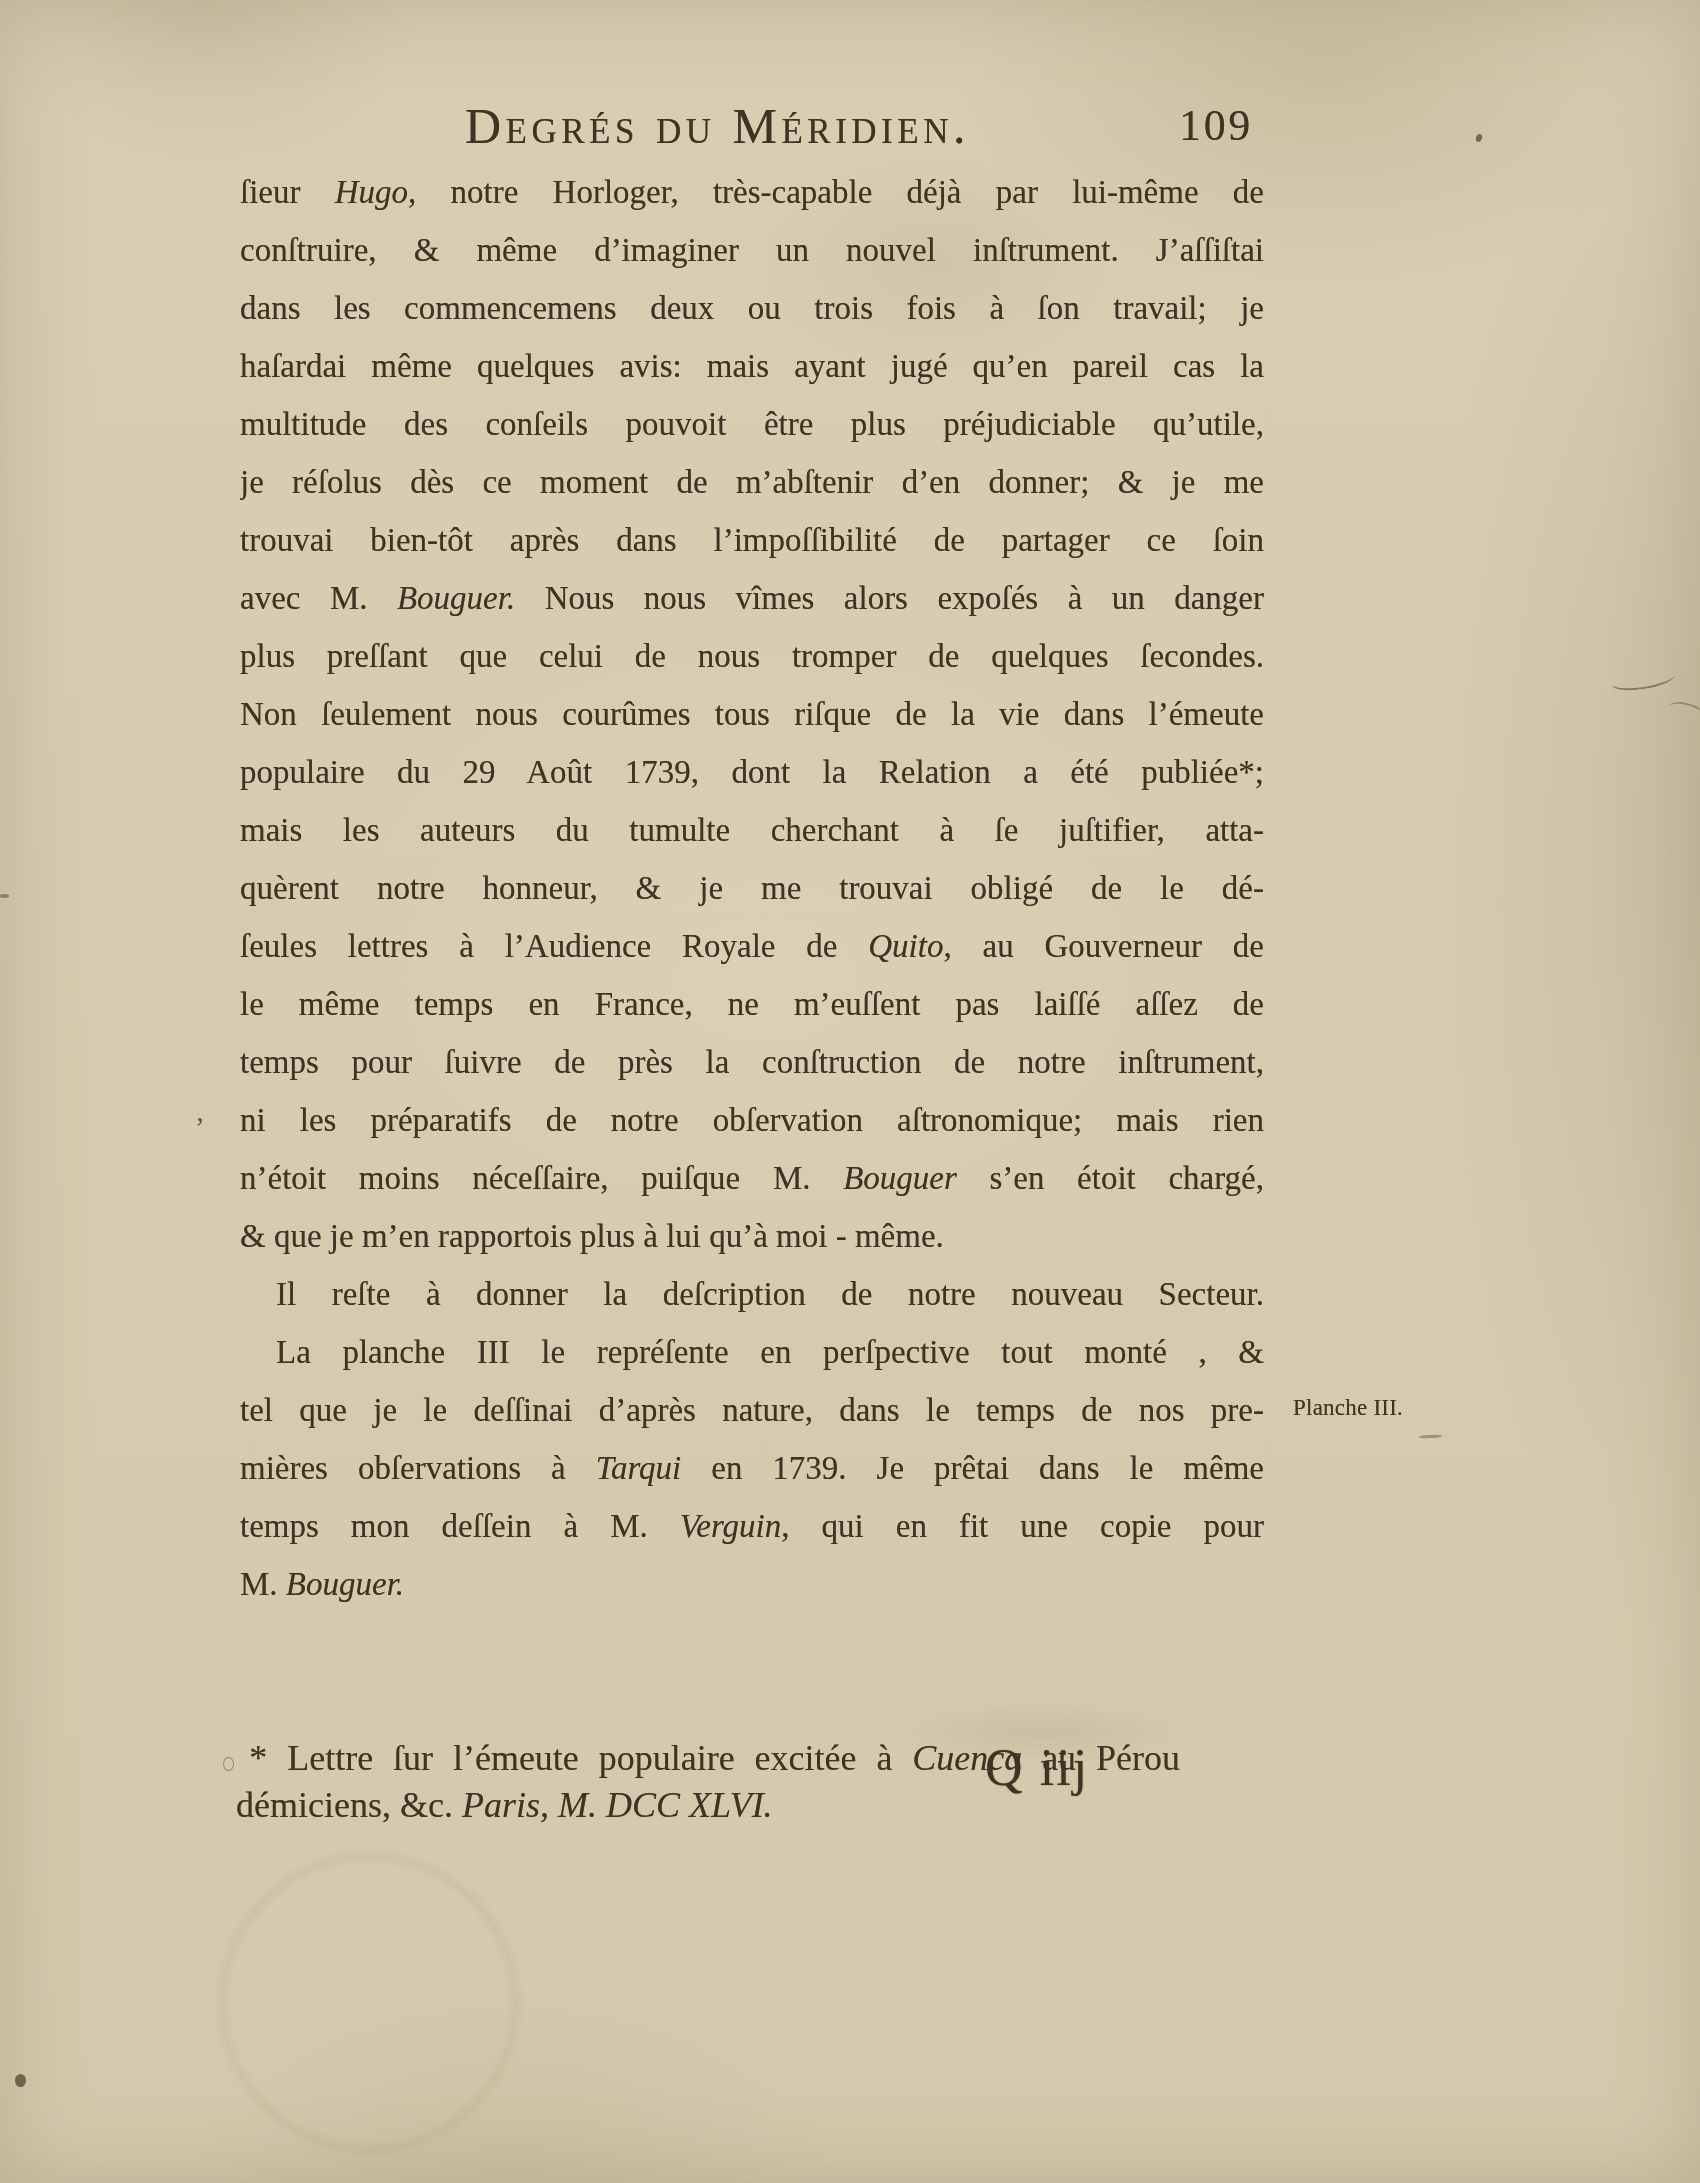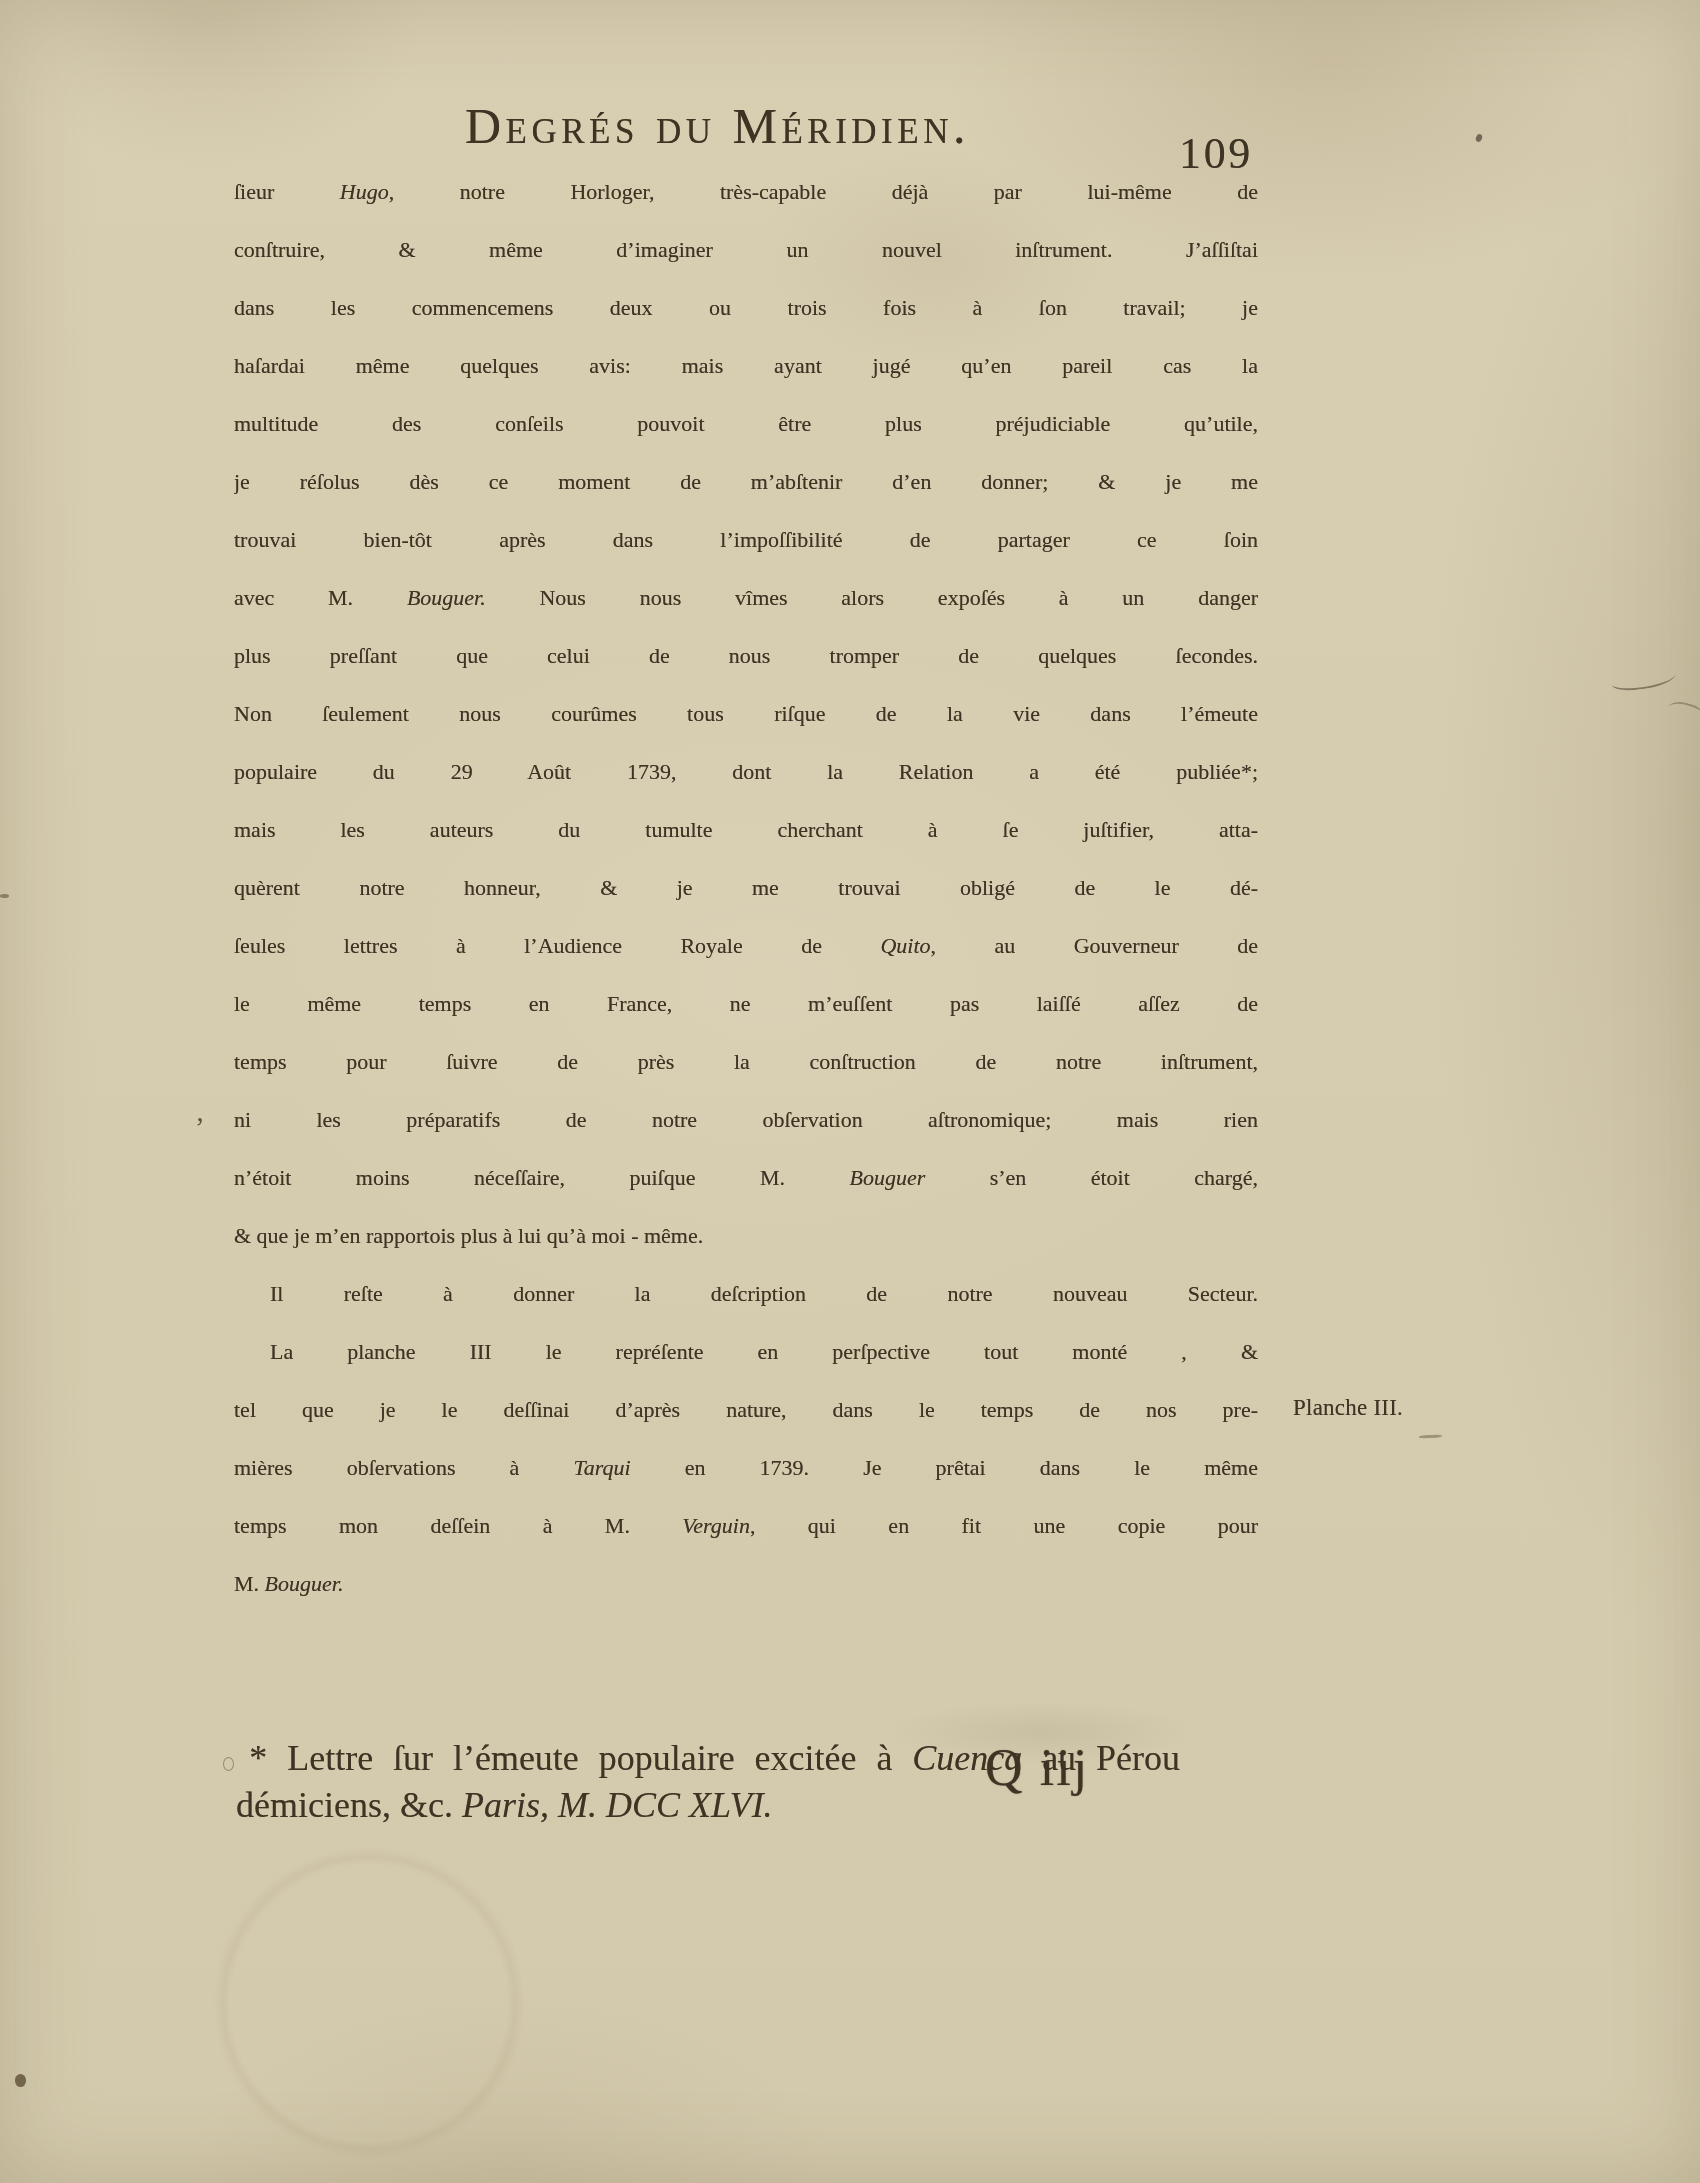--- a/index.html
+++ b/index.html
@@ -15,39 +15,38 @@
       radial-gradient(ellipse 315px 206px at 12% 1%, rgba(138,122,92,.14), transparent 70%),
       radial-gradient(ellipse 460px 254px at 30% 99%, rgba(146,130,96,.11), transparent 70%),
       radial-gradient(ellipse 254px 157px at 55% 12%, rgba(140,124,92,.10), transparent 70%),
       radial-gradient(circle 182px at 369px 2003px, rgba(0,0,0,0) 138px, rgba(118,98,68,.07) 146px, rgba(0,0,0,0) 156px),
       radial-gradient(ellipse 206px 42px at 1041px 1732px, rgba(118,106,84,.12), transparent 75%),
       radial-gradient(ellipse 908px 605px at 45% 45%, rgba(255,250,235,.10), transparent 62%),
       linear-gradient(#d8ceb2,#d3c9ac);
     box-shadow:inset 0 0 85px rgba(110,95,65,.25);
   }
   .body-col{
-    position:absolute;left:234px;top:163px;width:1024px;
-    font-size:22px;line-height:58px;
+    position:absolute;left:240px;top:163px;width:1024px;
+    font-size:33px;line-height:58px;
     text-shadow:0 0 0.6px rgba(58,48,32,.55);
   }
   .line{height:58px;text-align:justify;text-align-last:left;text-justify:inter-word;overflow:hidden;}
   .line.stretch{text-align-last:justify;}
   .line.indent{padding-left:36px;}
   .it{font-style:italic;}
   .running-title{
     position:absolute;left:465px;top:97px;
     font-variant:small-caps;
     font-size:50px;letter-spacing:.09em;
     text-shadow:0 0 0.6px rgba(58,48,32,.6);
   }
   .page-number{
     position:absolute;left:1179px;top:100px;
     font-size:44px;letter-spacing:.06em;
     text-shadow:0 0 0.6px rgba(58,48,32,.6);
-    margin-top:28px;
   }
   .margin-note{
     position:absolute;left:1293px;top:1395px;
     font-size:23px;letter-spacing:.01em;
     text-shadow:0 0 0.6px rgba(58,48,32,.5);
   }
   .footnote-col{
     position:absolute;left:236px;top:1735px;width:944px;
     font-size:36px;line-height:47px;
     text-shadow:0 0 0.6px rgba(58,48,32,.45);

